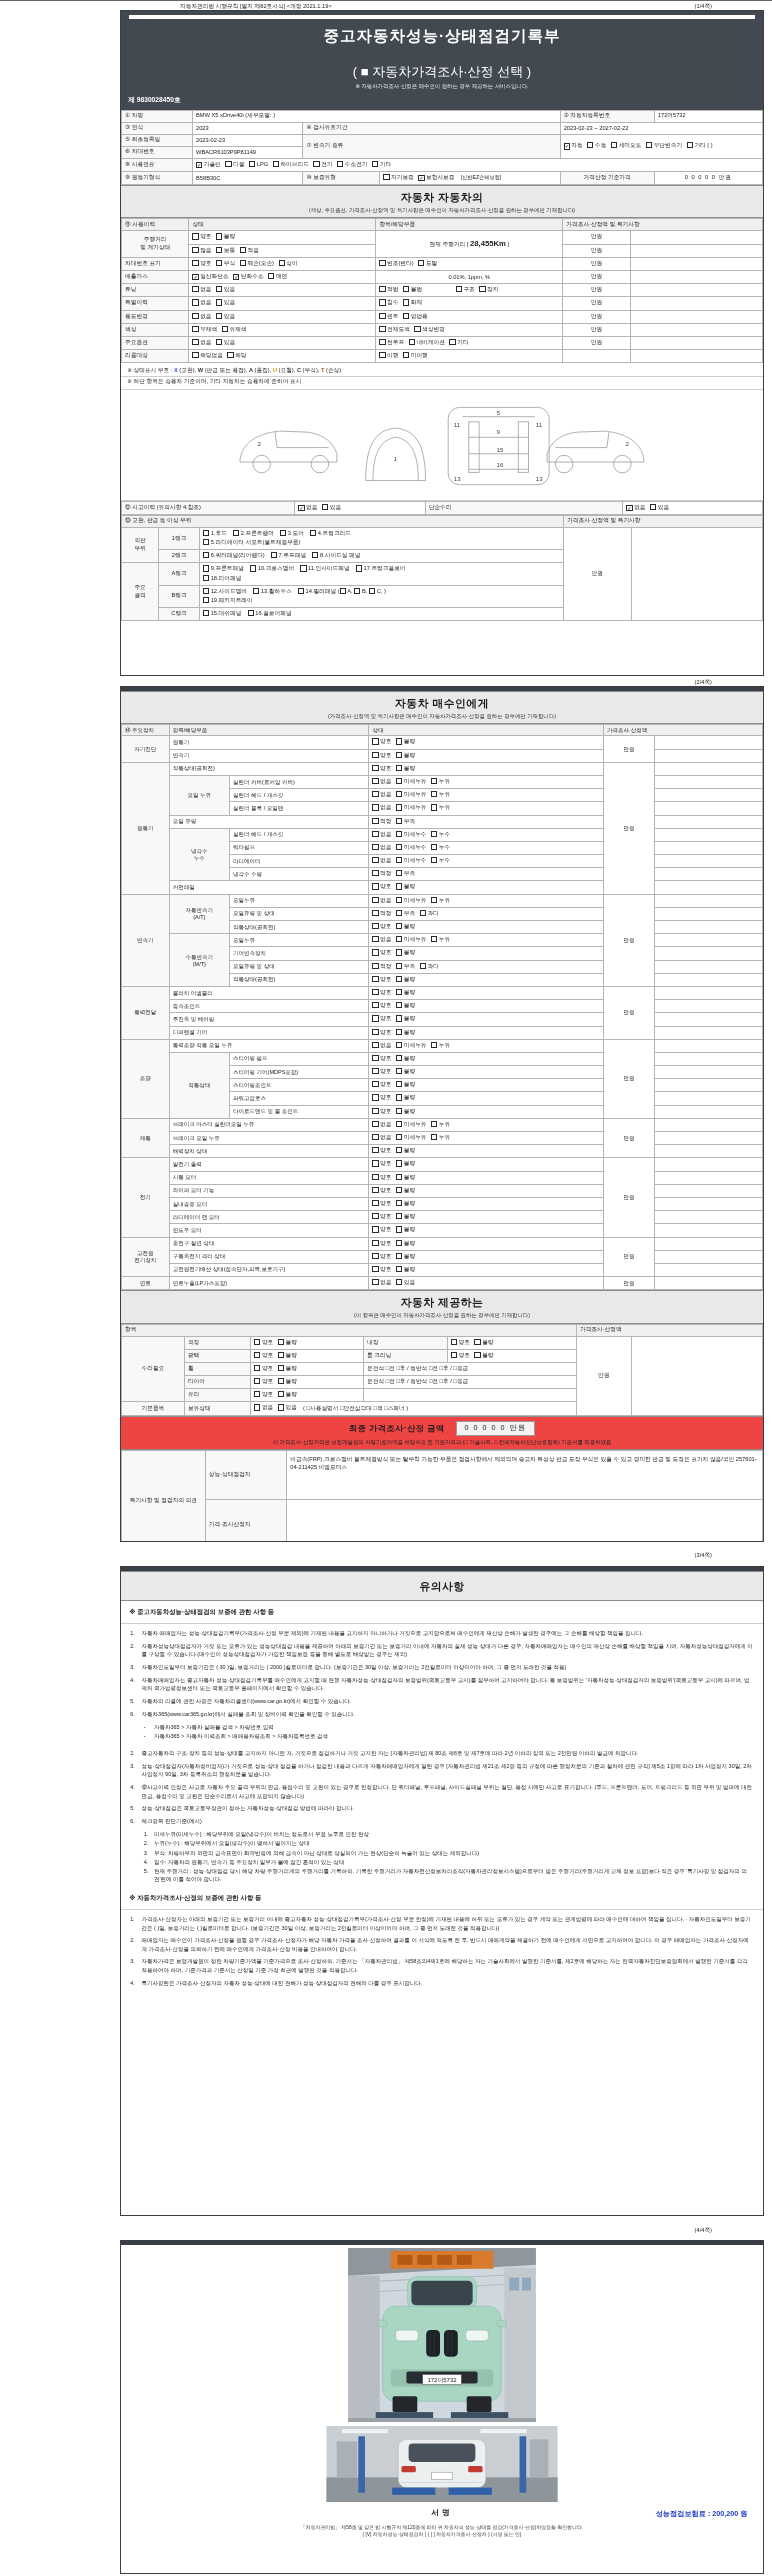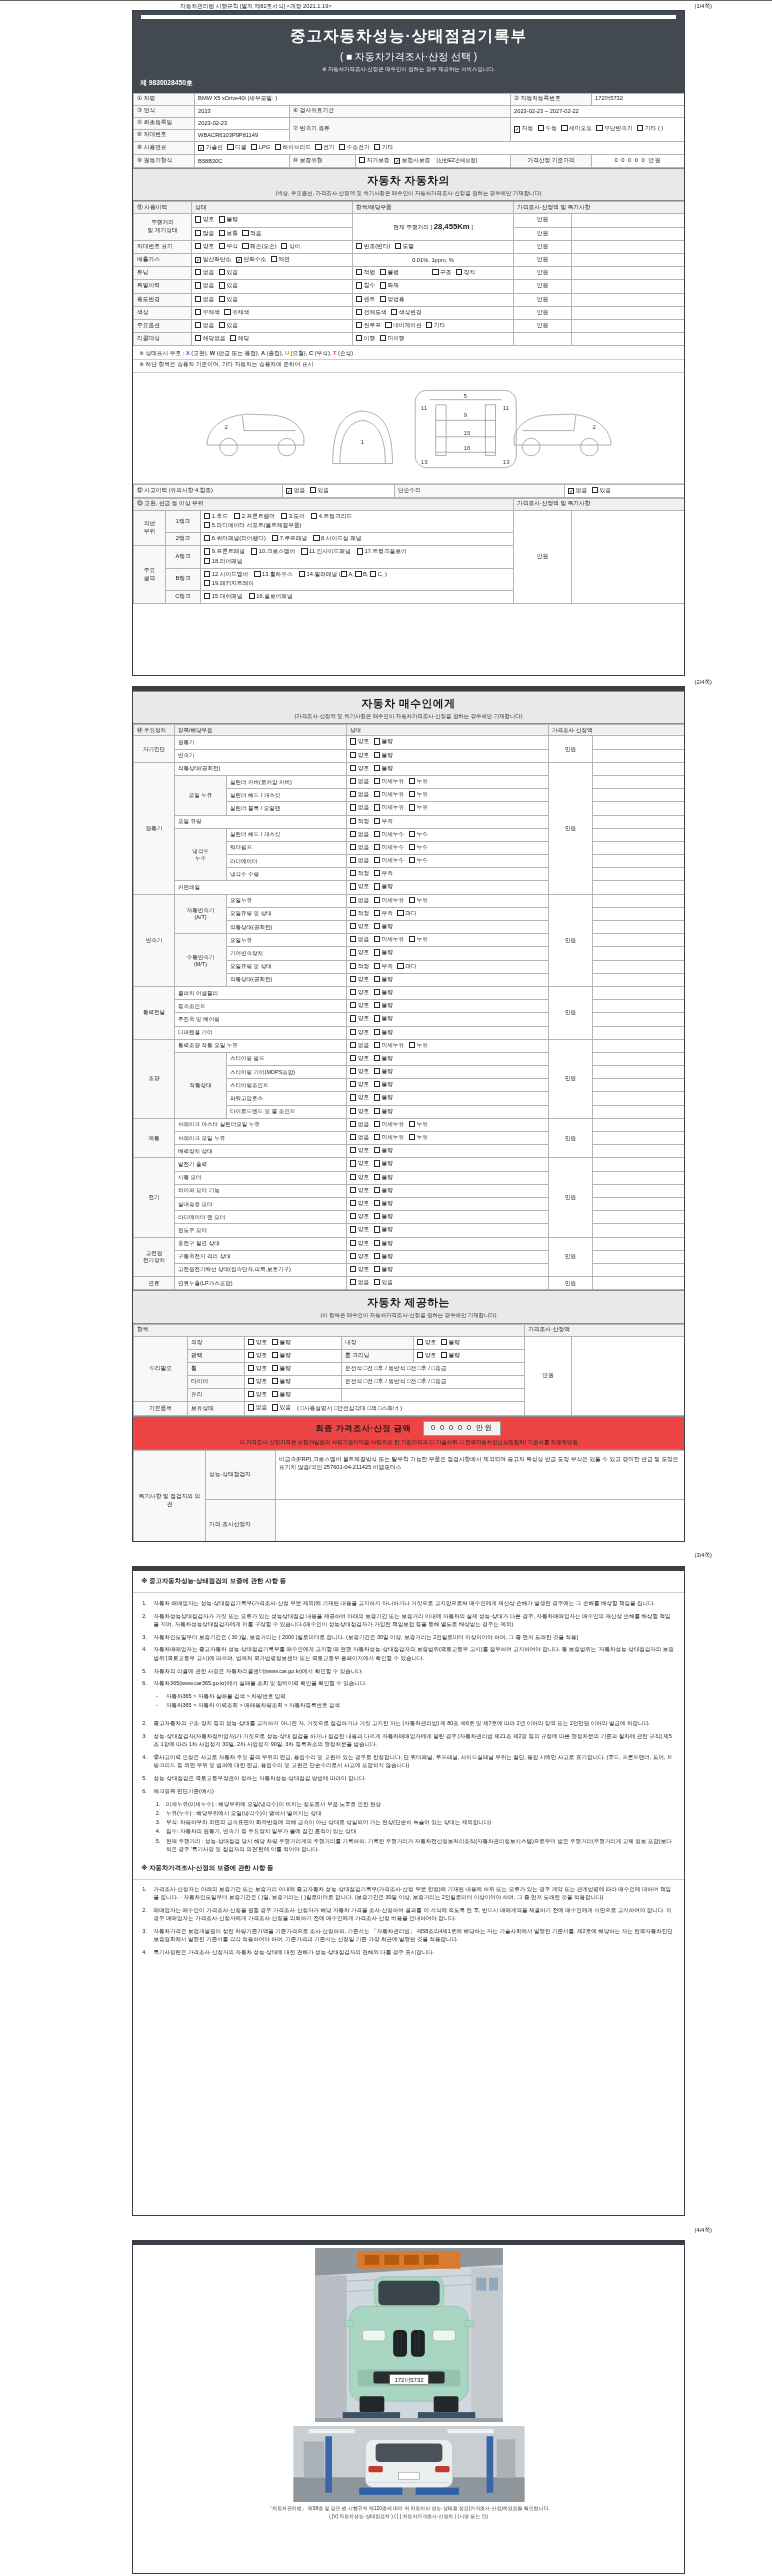--- a/index.html
+++ b/index.html
@@ -1,27 +1,27 @@
 <!DOCTYPE html>
 <html style="font-size:8.2px"><head>
 <meta charset="utf-8">
 <style>
   html,body{margin:0;padding:0;background:#ffffff;}
   .canvas{position:relative;width:773px;height:2576px;background:#fff;
     font-family:"Liberation Sans","DejaVu Sans",sans-serif;color:#1c1c1c;overflow:hidden;}
   .topline{position:absolute;top:0;left:0;width:100%;height:1px;background:#666;}
   .regline{position:absolute;top:3.1px;left:180px;font-size:5.7px;color:#222;}
   .marker{position:absolute;font-size:5.7px;color:#222;right:61px;}
-  .page{position:absolute;left:132px;width:553px;background:#fff;border:1px solid #3a3f45;box-sizing:border-box;overflow:hidden;}
+  .page{position:absolute;left:120px;width:644px;background:#fff;border:1px solid #3a3f45;box-sizing:border-box;overflow:hidden;}
   .pagetop{height:4.1px;background:#3a3f45;}
   
   .band{background:#434950;color:#fff;text-align:center;padding:2.1px 7.2px 5.2px;}
   .bandstrip{height:3.1px;background:#fff;margin:2.1px 1px 7.2px;}
   .band .t1{font-size:15.5px;font-weight:bold;letter-spacing:1px;}
-  .band .t2{font-size:10px;margin-top:3px;}
+  .band .t2{font-size:13px;margin-top:16px;}
   .band .t3{font-size:5.4px;margin-top:2.6px;color:#e8e8e8;}
   .band .docno{text-align:left;font-size:6.7px;font-weight:bold;margin-top:5.2px;}
   
   .sect{background:#e9e9e9;border-top:0.5px solid #8d8d8d;border-bottom:0.5px solid #8d8d8d;text-align:center;padding:4.6px 5.2px 3.6px;}
   .sect .st{font-size:10.8px;font-weight:bold;letter-spacing:0.5px;}
   .sect .ss{font-size:5.4px;margin-top:2.1px;color:#333;}
   
   table{width:100%;border-collapse:collapse;table-layout:fixed;font-size:5.7px;}
   td,th{border:0.5px solid #b5b5b5;padding:1.5px 3.1px;vertical-align:middle;word-break:break-all;}
   th{background:#f0f0f0;font-weight:normal;text-align:left;}
@@ -682,20 +682,23 @@
       <tr>
         <td class="lab" style="height:47px">가격·조사산정자</td>
         <td></td>
       </tr>
     </tbody>
       </table>
   </div>
 
   <div class="page" style="top:1566px;height:650px">
     <div class="pagetop"></div>
+    <div class="sect">
+      <div class="st" style="padding:3.1px 0">유의사항</div>
+    </div>
     <div id="notice-groups">
         <div class="nsub">※ 중고자동차성능·상태점검의 보증에 관한 사항 등</div>
         <div class="nlist">
           <div class="nitem">
             <span class="nn">1.</span>
             <span class="nt">자동차 매매업자는 성능·상태점검기록부(가격조사·산정 부분 제외)에 기재된 내용을 고지하지 아니하거나 거짓으로 고지함으로써 매수인에게 재산상 손해가 발생한 경우에는 그 손해를 배상할 책임을 집니다.</span>
           </div>
           <div class="nitem">
             <span class="nn">2.</span>
             <span class="nt">자동차성능상태점검자가 거짓 또는 오류가 있는 성능상태점검 내용을 제공하여 아래의 보증기간 또는 보증거리 이내에 자동차의 실제 성능·상태가 다른 경우, 자동차매매업자는 매수인의 재산상 손해를 배상할 책임을 지며, 자동차성능상태점검자에게 이를 구상할 수 있습니다.(매수인이 성능상태점검자가 가입한 책임보험 등을 통해 별도로 배상받는 경우는 제외)</span>
@@ -846,17 +849,21 @@
         <rect x="160" y="34" width="130" height="36" rx="8" fill="#49525a"></rect>
         <rect x="146" y="78" width="28" height="12" rx="3" fill="#c23b2e"></rect>
         <rect x="276" y="78" width="28" height="12" rx="3" fill="#c23b2e"></rect>
         <rect x="205" y="90" width="40" height="14" fill="#ffffff" stroke="#888"></rect>
         <line x1="146" y1="110" x2="304" y2="110" stroke="#c0c5c9"></line>
         <rect x="128" y="120" width="84" height="14" fill="#2f5fa8"></rect>
         <rect x="238" y="120" width="84" height="14" fill="#2f5fa8"></rect>
       </svg>
     </div>
 
+    <div class="sigrow">
+      <div class="siglabel">서명</div>
+      <div class="premium">성능점검보험료 : 200,200 원</div>
+    </div>
     <div class="confline">「자동차관리법」 제58조 및 같은 법 시행규칙 제120조에 따라 위 자동차의 성능·상태를 점검(가격조사·산정)하였음을 확인합니다.</div>
     <div class="confline">( [V] 자동차성능·상태점검자 )   ( [ ] 자동차가격조사·산정자 )   (서명 또는 인)</div>
   </div>
 </div>
 
 
 </body></html>

